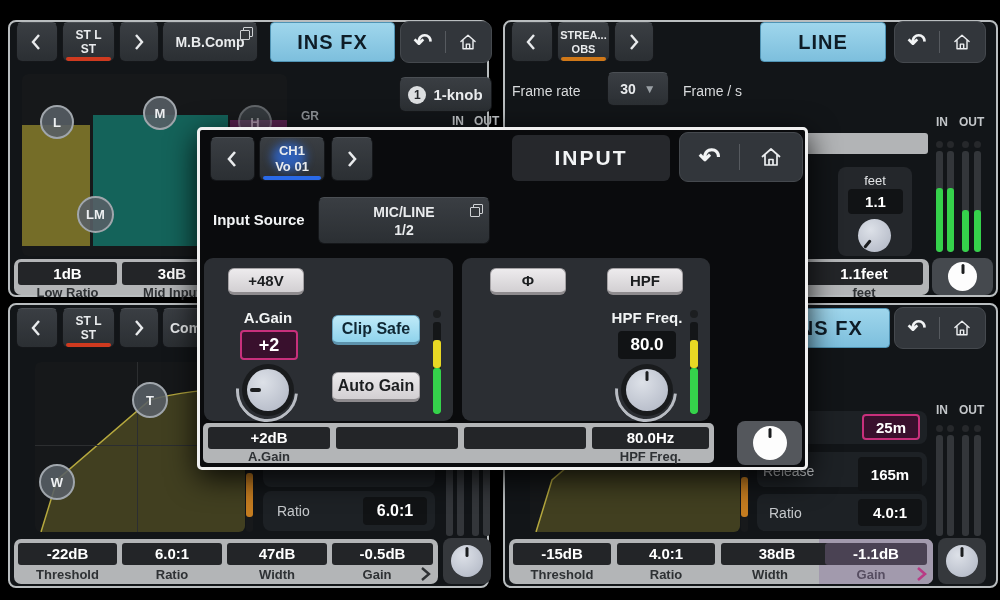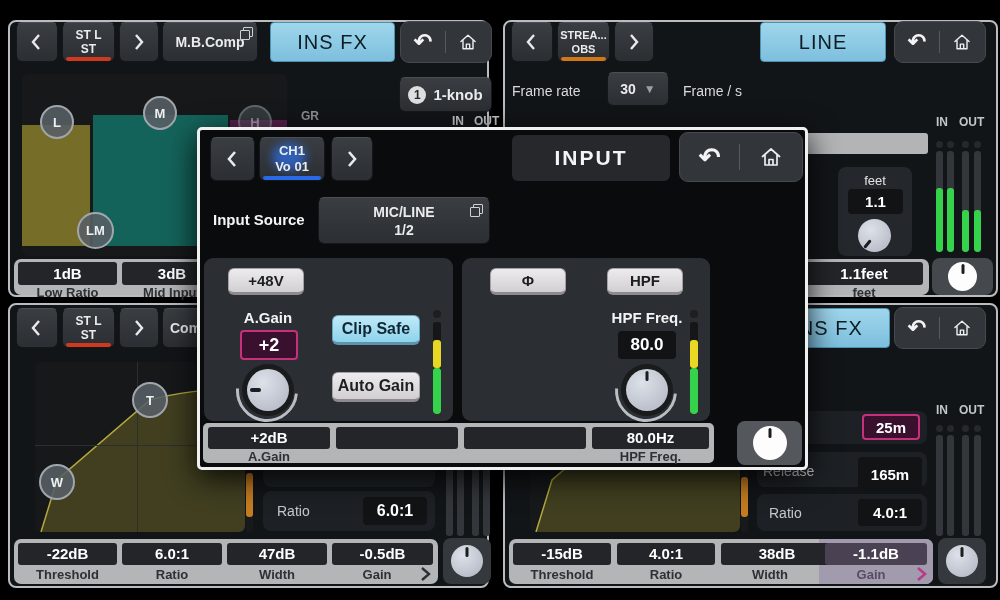--- a/index.html
+++ b/index.html
@@ -7,21 +7,21 @@
           font-family:"Liberation Sans", sans-serif;}
   .abs{position:absolute;}
   .frame{position:absolute;background:#121518;border:2px solid #b9bdbf;border-radius:8px;}
   
   .b{position:absolute;background:linear-gradient(#3a3e43,#2b2f33);border:1px solid #15171a;
      border-top-color:#4b4f54;border-radius:6px;color:#e9ebed;display:flex;align-items:center;
      justify-content:center;font-weight:bold;box-sizing:border-box;}
   .chan{flex-direction:column;font-size:12px;line-height:14px;overflow:hidden;}
   .chan .ubar{position:absolute;left:3px;right:3px;bottom:0;height:4px;border-radius:2px;}
   .tab{position:absolute;background:linear-gradient(#9fd6ec,#7dbfdd);color:#0e1c26;font-size:20px;
-       font-weight:normal;display:flex;align-items:center;justify-content:center;border:1px solid #4f93b4;
+       font-weight:bold;display:flex;align-items:center;justify-content:center;border:1px solid #4f93b4;
        border-radius:4px;letter-spacing:1px;box-sizing:border-box;}
   .navgrp{position:absolute;background:#32363b;border:1px solid #45494e;border-radius:9px;
           display:flex;align-items:center;justify-content:space-evenly;box-sizing:border-box;}
   .navgrp .sep{width:1px;height:55%;background:#565a5f;}
   .undo{color:#f2f4f5;font-size:22px;font-weight:bold;line-height:1;}
   .chev svg, .home svg{display:block;}
   
   .strip{position:absolute;background:#b3b5b7;border-radius:7px;}
   .cell{position:absolute;background:#232528;border-radius:3px;color:#fff;font-weight:bold;
         font-size:15px;text-align:center;}
@@ -110,21 +110,21 @@
           </svg>
       </span>
     </div>
     <div class="graph" style="left:22px;top:74px;width:265px;height:182px">
       <div class="band" style="left:0;top:51px;width:68px;height:121px;background:#756d28"></div>
       <div class="band" style="left:71px;top:41px;width:135px;height:131px;background:#14635a"></div>
       <div class="band" style="left:208px;top:46px;width:57px;height:126px;background:#57204e"></div>
       <div class="marker" style="left:18px;top:31px;width:34px;height:34px">L</div>
       <div class="marker" style="left:121px;top:22px;width:34px;height:34px">M</div>
       <div class="marker" style="left:216px;top:31px;width:34px;height:34px;opacity:.55">H</div>
-      <div class="marker" style="left:55px;top:138px;width:37px;height:37px">LM</div>
+      <div class="marker" style="left:55px;top:122px;width:37px;height:37px">LM</div>
     </div>
     <div class="b" style="left:399px;top:77px;width:93px;height:35px;font-size:15px">
       <span class="badge1">1</span>
       <span>1-knob</span>
     </div>
     <div class="mlabel" style="left:301px;top:109px;color:#8e9296">GR</div>
     <div class="mlabel" style="left:452px;top:114px">IN</div>
     <div class="mlabel" style="left:474px;top:114px">OUT</div>
     <div class="strip" style="left:14px;top:259px;width:470px;height:36px">
       <div class="cell" style="left:4px;top:3px;width:99px;height:23px;line-height:23px">1dB</div>

